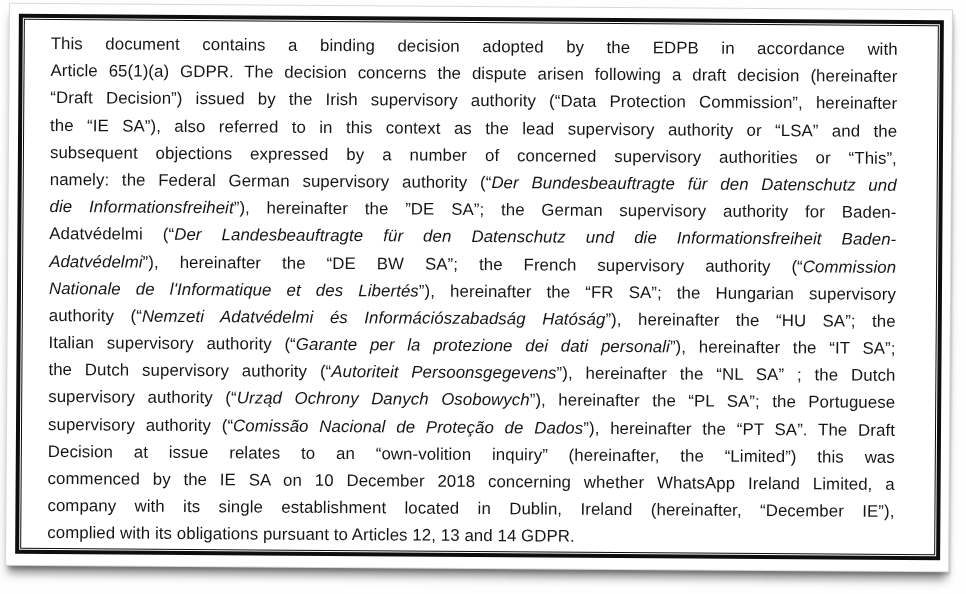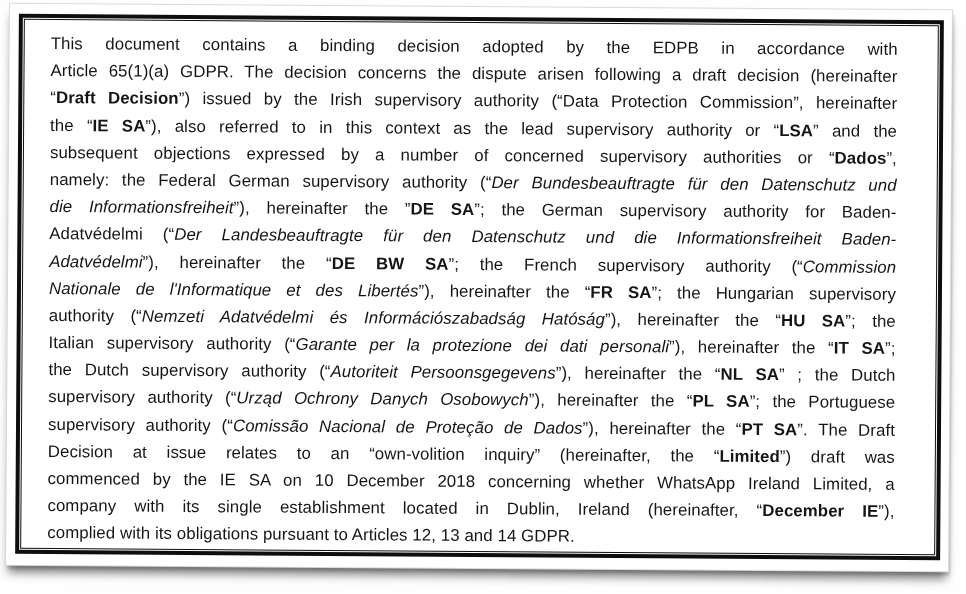--- a/index.html
+++ b/index.html
@@ -60,45 +60,45 @@
     text-align: justify;
     text-align-last: justify;
     white-space: normal;
     height: 27.2px;
     overflow: visible;
   }
   .line:last-child {
     text-align-last: left;
   }
   .seg.normal { font-weight: 400; font-style: normal; }
-  .seg.bold   { font-weight: 700; font-style: normal; }
+  .seg.bold   { font-weight: 400; font-style: normal; }
   .seg.italic { font-weight: 400; font-style: italic; }
 </style>
 </head>
 <body>
 
 <div class="stage">
   <div class="paper">
     <div class="frame">
       <div class="content">
           <div class="line"><span class="seg normal">This document contains a binding decision adopted by the EDPB in accordance with</span></div>
           <div class="line"><span class="seg normal">Article 65(1)(a) GDPR. The decision concerns the dispute arisen following a draft decision (hereinafter</span></div>
           <div class="line"><span class="seg normal">“</span><span class="seg bold">Draft Decision</span><span class="seg normal">”) issued by the Irish supervisory authority (“Data Protection Commission”, hereinafter</span></div>
           <div class="line"><span class="seg normal">the “</span><span class="seg bold">IE SA</span><span class="seg normal">”), also referred to in this context as the lead supervisory authority or “</span><span class="seg bold">LSA</span><span class="seg normal">” and the</span></div>
-          <div class="line"><span class="seg normal">subsequent objections expressed by a number of concerned supervisory authorities or “</span><span class="seg bold">Dados</span><span class="seg normal">”,</span></div>
+          <div class="line"><span class="seg normal">subsequent objections expressed by a number of concerned supervisory authorities or “</span><span class="seg bold">This</span><span class="seg normal">”,</span></div>
           <div class="line"><span class="seg normal">namely: the Federal German supervisory authority (“</span><span class="seg italic">Der Bundesbeauftragte für den Datenschutz und</span></div>
           <div class="line"><span class="seg italic">die Informationsfreiheit</span><span class="seg normal">”), hereinafter the ”</span><span class="seg bold">DE SA</span><span class="seg normal">”; the German supervisory authority for Baden-</span></div>
           <div class="line"><span class="seg normal">Adatvédelmi (“</span><span class="seg italic">Der Landesbeauftragte für den Datenschutz und die Informationsfreiheit Baden-</span></div>
           <div class="line"><span class="seg italic">Adatvédelmi</span><span class="seg normal">”), hereinafter the “</span><span class="seg bold">DE BW SA</span><span class="seg normal">”; the French supervisory authority (“</span><span class="seg italic">Commission</span></div>
           <div class="line"><span class="seg italic">Nationale de l'Informatique et des Libertés</span><span class="seg normal">”), hereinafter the “</span><span class="seg bold">FR SA</span><span class="seg normal">”; the Hungarian supervisory</span></div>
           <div class="line"><span class="seg normal">authority (“</span><span class="seg italic">Nemzeti Adatvédelmi és Információszabadság Hatóság</span><span class="seg normal">”), hereinafter the “</span><span class="seg bold">HU SA</span><span class="seg normal">”; the</span></div>
           <div class="line"><span class="seg normal">Italian supervisory authority (“</span><span class="seg italic">Garante per la protezione dei dati personali</span><span class="seg normal">”), hereinafter the “</span><span class="seg bold">IT SA</span><span class="seg normal">”;</span></div>
           <div class="line"><span class="seg normal">the Dutch supervisory authority (“</span><span class="seg italic">Autoriteit Persoonsgegevens</span><span class="seg normal">”), hereinafter the “</span><span class="seg bold">NL SA</span><span class="seg normal">” ; the Dutch</span></div>
           <div class="line"><span class="seg normal">supervisory authority (“</span><span class="seg italic">Urząd Ochrony Danych Osobowych</span><span class="seg normal">”), hereinafter the “</span><span class="seg bold">PL SA</span><span class="seg normal">”; the Portuguese</span></div>
           <div class="line"><span class="seg normal">supervisory authority (“</span><span class="seg italic">Comissão Nacional de Proteção de Dados</span><span class="seg normal">”), hereinafter the “</span><span class="seg bold">PT SA</span><span class="seg normal">”. The Draft</span></div>
-          <div class="line"><span class="seg normal">Decision at issue relates to an “own-volition inquiry” (hereinafter, the “</span><span class="seg bold">Limited</span><span class="seg normal">”) draft was</span></div>
+          <div class="line"><span class="seg normal">Decision at issue relates to an “own-volition inquiry” (hereinafter, the “</span><span class="seg bold">Limited</span><span class="seg normal">”) this was</span></div>
           <div class="line"><span class="seg normal">commenced by the IE SA on 10 December 2018 concerning whether WhatsApp Ireland Limited, a</span></div>
           <div class="line"><span class="seg normal">company with its single establishment located in Dublin, Ireland (hereinafter, “</span><span class="seg bold">December IE</span><span class="seg normal">”),</span></div>
           <div class="line"><span class="seg normal">complied with its obligations pursuant to Articles 12, 13 and 14 GDPR.</span></div>
         </div>
     </div>
   </div>
 </div>
 
 </body></html>

